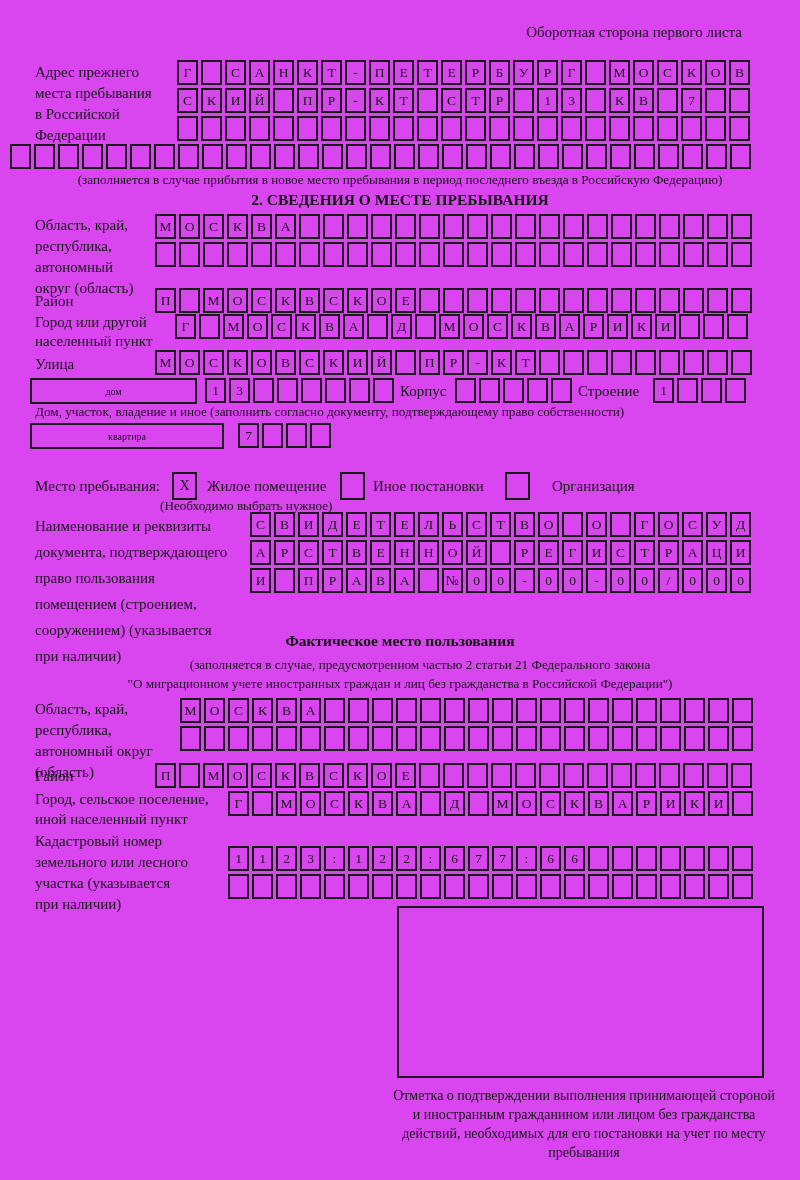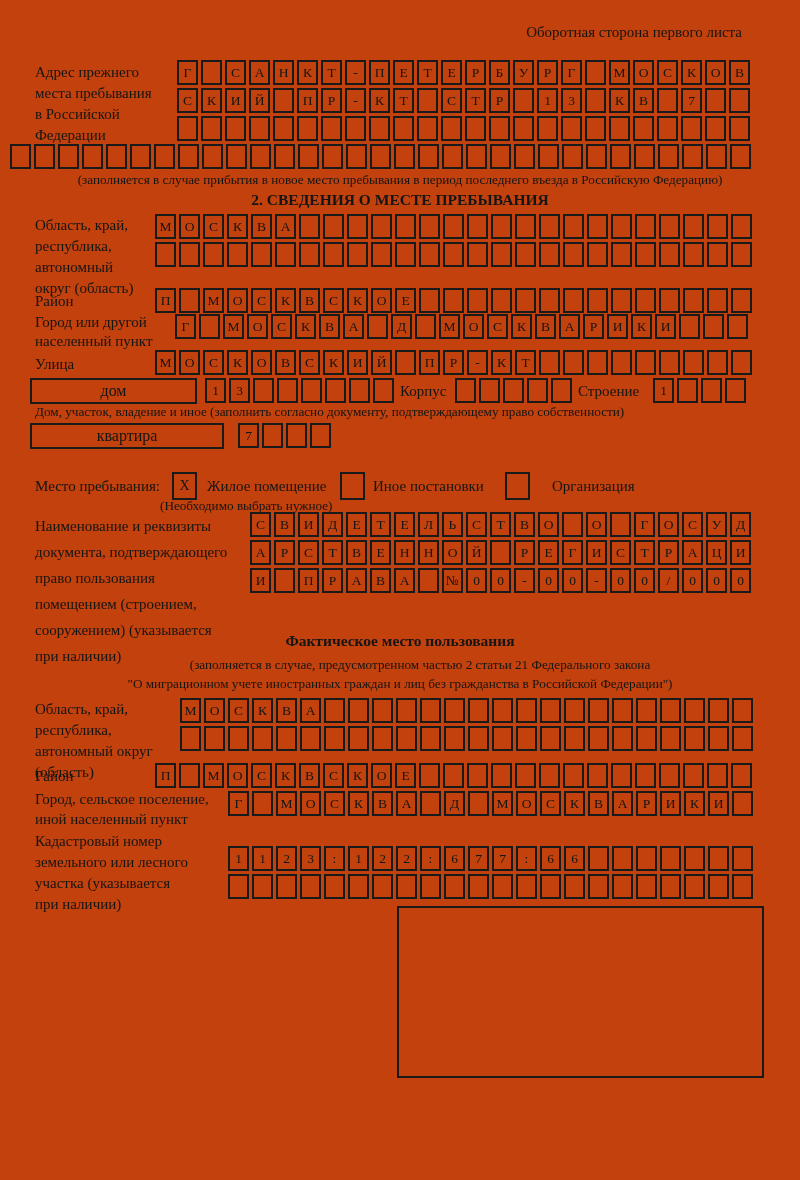--- a/index.html
+++ b/index.html
@@ -1,27 +1,27 @@
 <!DOCTYPE html>
 <html><head>
 <meta charset="utf-8">
 <style>
   html,body{margin:0;padding:0;background:#ffffff;}
-  #page{position:relative;width:800px;height:1180px;background:#c2410c;overflow:hidden;
+  #page{position:relative;width:800px;height:1180px;background:#d946ef;overflow:hidden;
         font-family:"Liberation Serif", serif;color:#151515;}
   .lbl{position:absolute;font-size:15px;line-height:21px;white-space:pre-line;}
   .small-note{position:absolute;font-size:13.2px;}
   .centered{left:0;width:800px;text-align:center;}
   .title{position:absolute;font-weight:bold;font-size:15.5px;}
   .cells-row{position:absolute;display:flex;}
   .cell{flex:0 0 auto;width:21px;height:25px;margin-right:3px;border:2px solid #1a1a1a;
         box-sizing:border-box;display:flex;align-items:center;justify-content:center;
         font-size:13.5px;line-height:1;}
   .field-box{position:absolute;height:26px;border:2px solid #1a1a1a;box-sizing:border-box;
-        display:flex;align-items:center;justify-content:center;font-size:16px;}
+        display:flex;align-items:center;justify-content:center;font-size:10px;}
   .checkbox{position:absolute;width:25px;height:28px;border:2px solid #1a1a1a;box-sizing:border-box;
         display:flex;align-items:center;justify-content:center;font-size:14px;}
   .stamp-box{position:absolute;border:2px solid #1a1a1a;box-sizing:border-box;}
   .caption{position:absolute;font-size:14px;line-height:19px;text-align:center;}
 </style>
 </head>
 <body>
 
 <div id="page">
 
@@ -577,14 +577,15 @@
       <div class="cell"></div>
       <div class="cell"></div>
       <div class="cell"></div>
       <div class="cell"></div>
       <div class="cell"></div>
       <div class="cell"></div>
       <div class="cell"></div>
     </div>
 
   <div class="stamp-box" style="left:397px;top:906px;width:367px;height:172px;"></div>
+  <div class="caption" style="left:388px;top:1086px;width:392px;">Отметка о подтверждении выполнения принимающей стороной и иностранным гражданином или лицом без гражданства действий, необходимых для его постановки на учет по месту пребывания</div>
 
 </div>
 
 </body></html>

